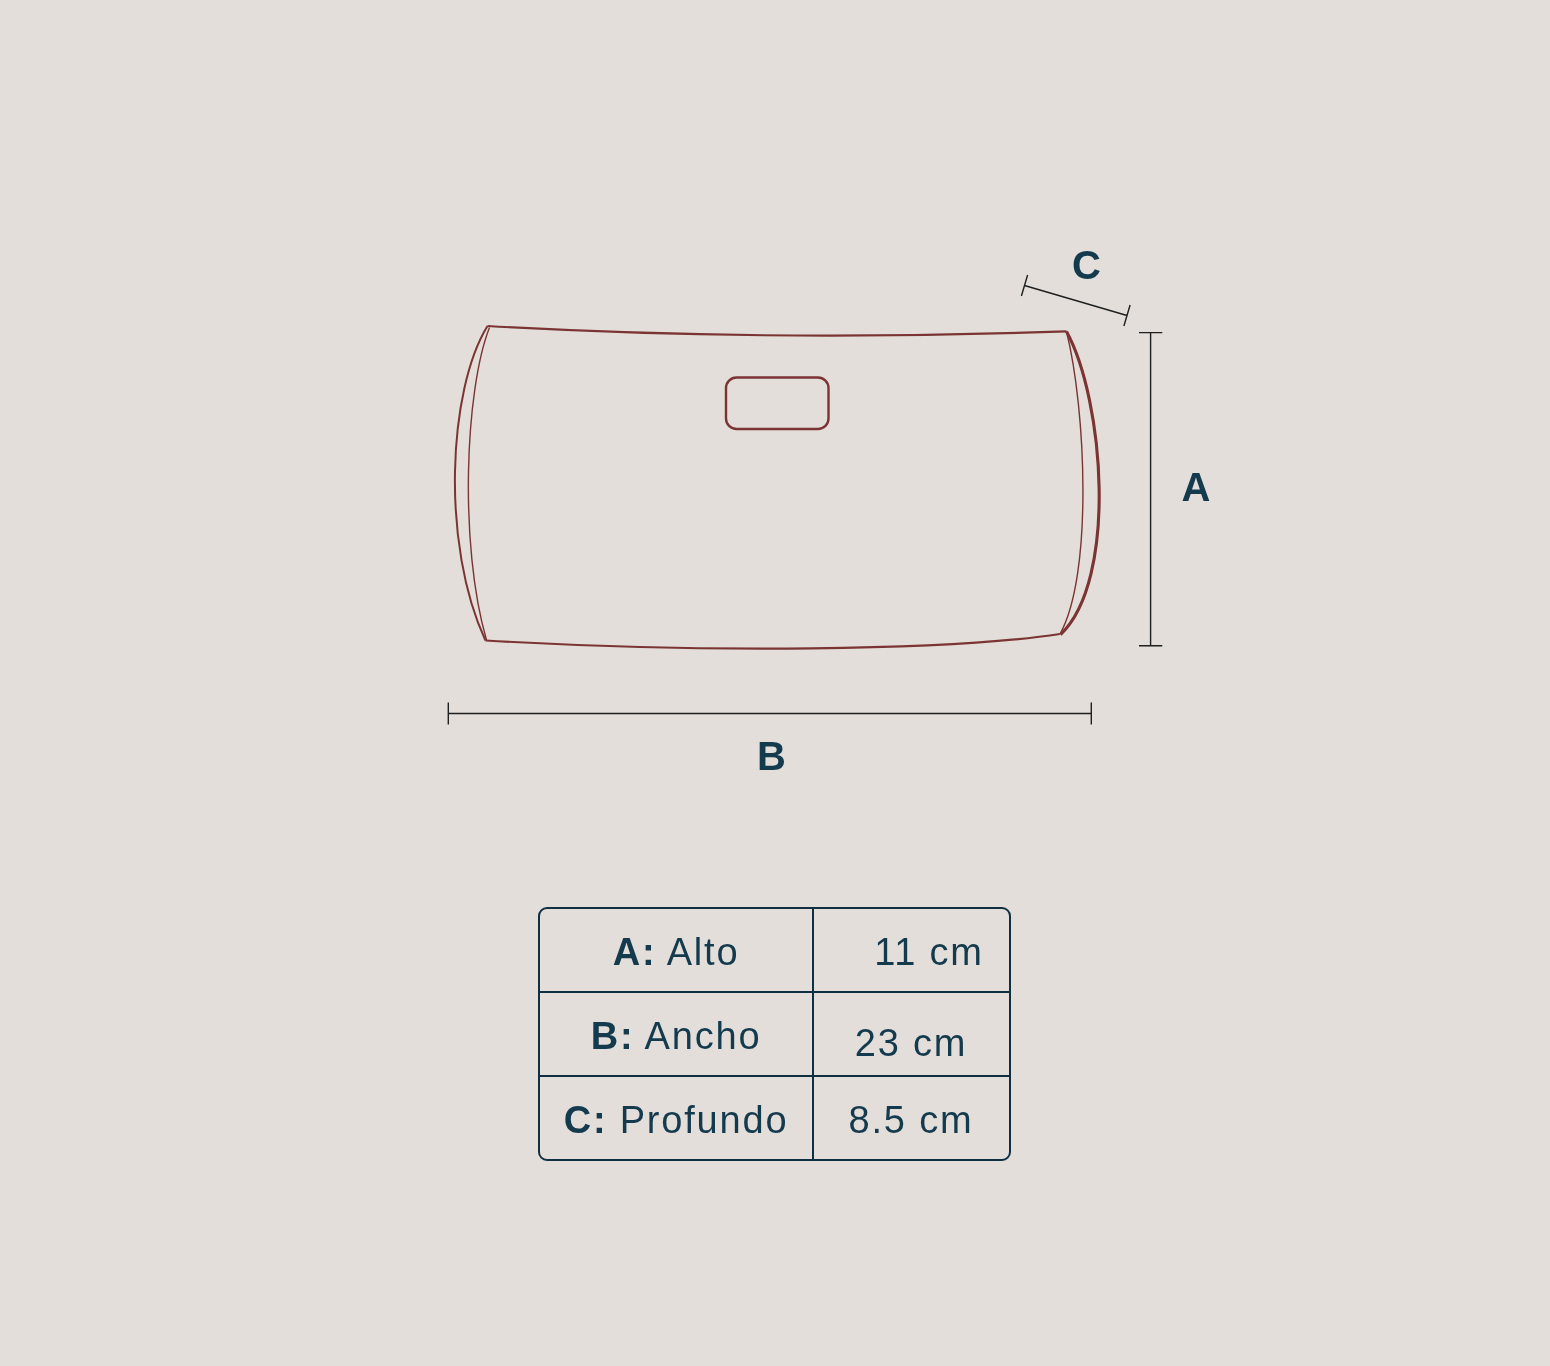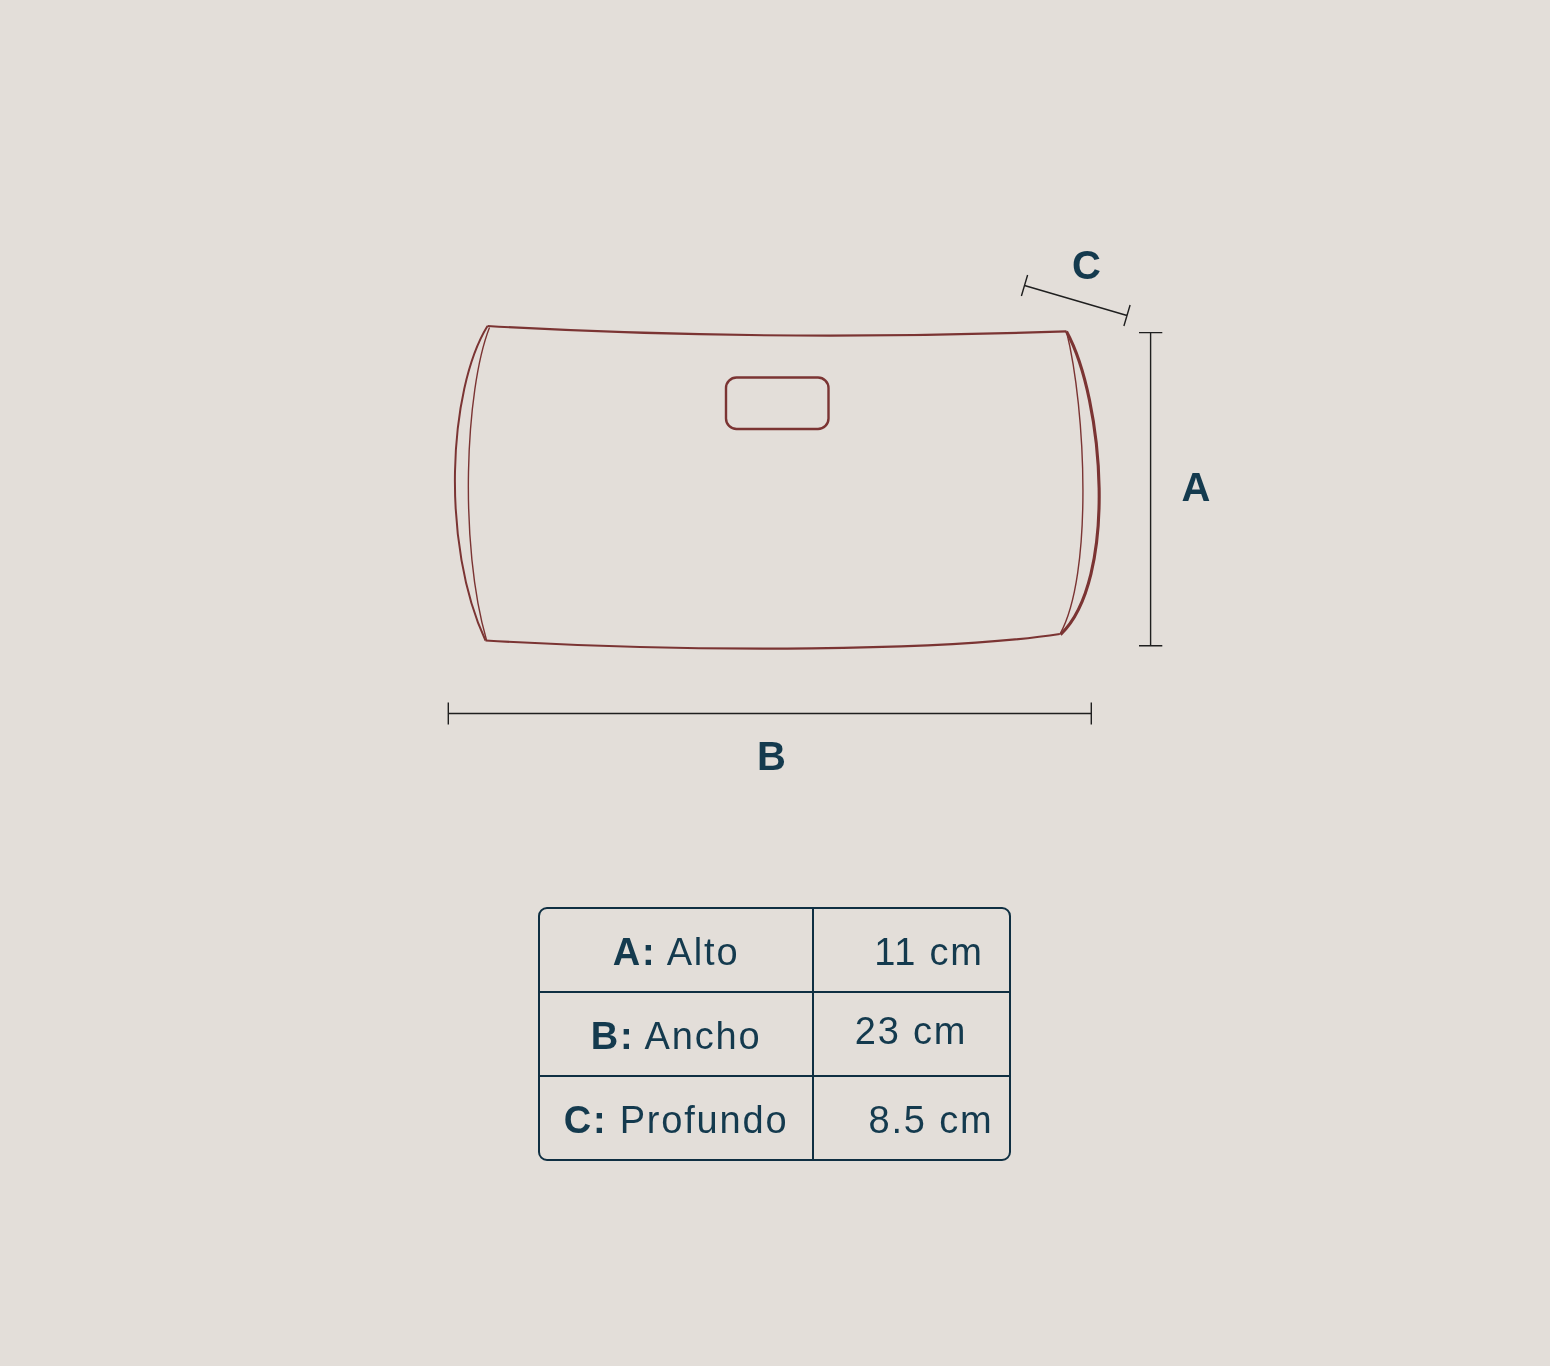--- a/index.html
+++ b/index.html
@@ -55,18 +55,18 @@
   <div class="hline" style="top:82px;"></div>
 
   <div class="hline" style="top:166px;"></div>
 
   <div class="cell" style="left:0;top:2.5px;width:272px;height:82px;"><span class="b">A:</span> Alto</div>
 
   <div class="cell" style="left:274px;top:2.5px;width:230px;height:82px;">11 cm</div>
 
   <div class="cell" style="left:0;top:86.5px;width:272px;height:82px;"><span class="b">B:</span> Ancho</div>
 
-  <div class="cell" style="left:274px;top:81px;width:194px;height:82px;">23 cm</div>
+  <div class="cell" style="left:274px;top:93px;width:194px;height:82px;">23 cm</div>
 
   <div class="cell" style="left:0;top:170.5px;width:272px;height:81px;"><span class="b">C:</span> Profundo</div>
 
-  <div class="cell" style="left:274px;top:170.5px;width:194px;height:81px;padding-left:20px;">8.5 cm</div>
+  <div class="cell" style="left:274px;top:170.5px;width:194px;height:81px;">8.5 cm</div>
 </div>
 
 </body></html>

